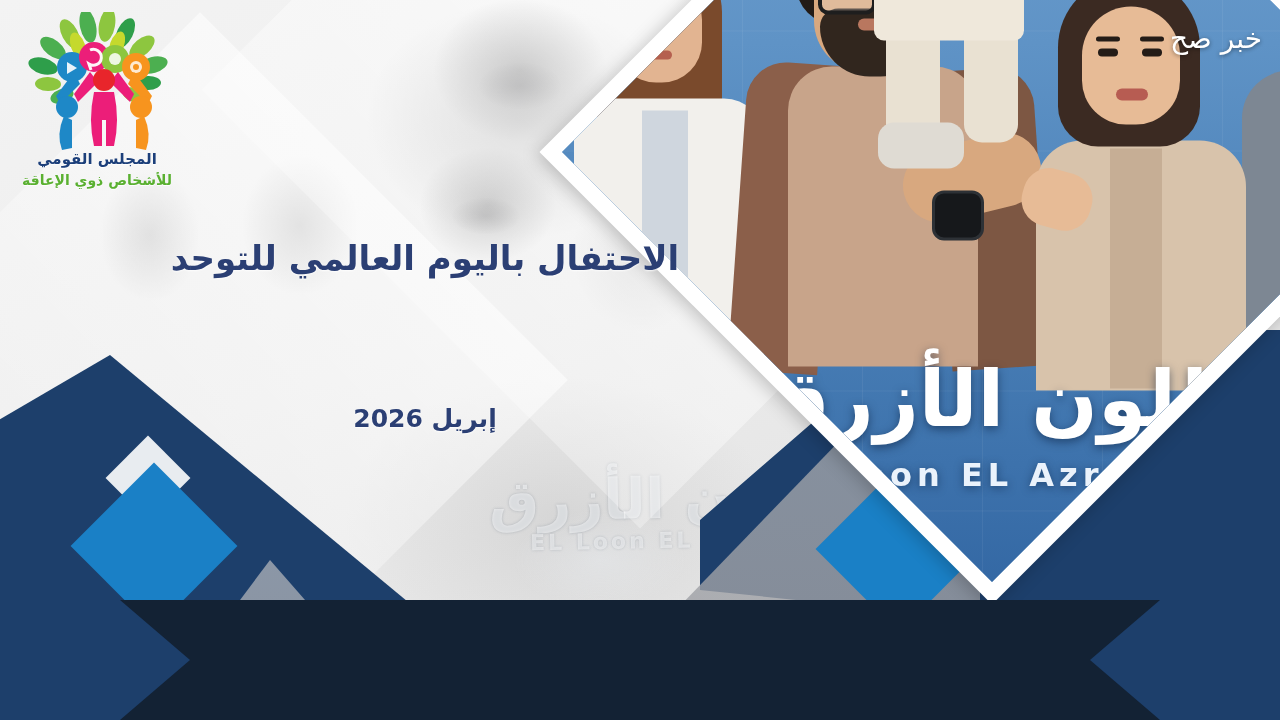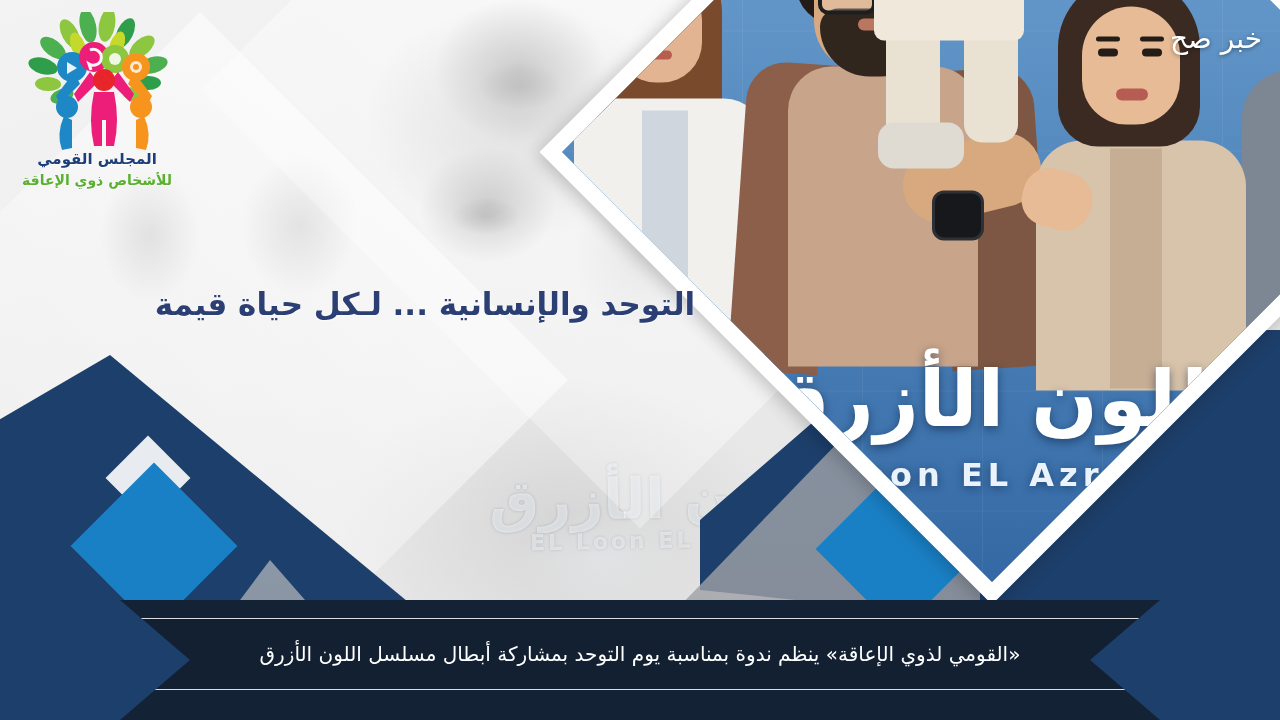--- a/index.html
+++ b/index.html
@@ -364,23 +364,21 @@
         <path d="M106 60 L122 82 L118 90 L98 70 Z" fill="#ec1e79"></path>
         <circle cx="92" cy="68" r="11" fill="#e8252b"></circle>
         <path d="M82 80 q-6 28 0 54 l8 0 0 -26 4 0 0 26 8 0 q6 -26 0 -54 Z" fill="#ec1e79"></path>
       </g>
     </svg>
     <div class="logo-line1">المجلس القومي</div>
     <div class="logo-line2">للأشخاص ذوي الإعاقة</div>
   </div>
 
   <div class="headline">
-    <div class="h-line2">التوحد والإنسانية ... لـكل حياة قيمة</div>
+    <div class="h-line1">الاحتفال باليوم العالمي للتوحد</div>
   </div>
+  <div class="h-date">إبريل 2026</div>
 
   <div class="navy-strip-bottom"></div>
   <div class="cap-arrow-l"></div>
   <div class="cap-arrow-r"></div>
-  <div class="caption-bar">
-    <div class="caption-text">«القومي لذوي الإعاقة» ينظم ندوة بمناسبة يوم التوحد بمشاركة أبطال مسلسل اللون الأزرق</div>
-  </div>
 
 </div>
 
 </body></html>

